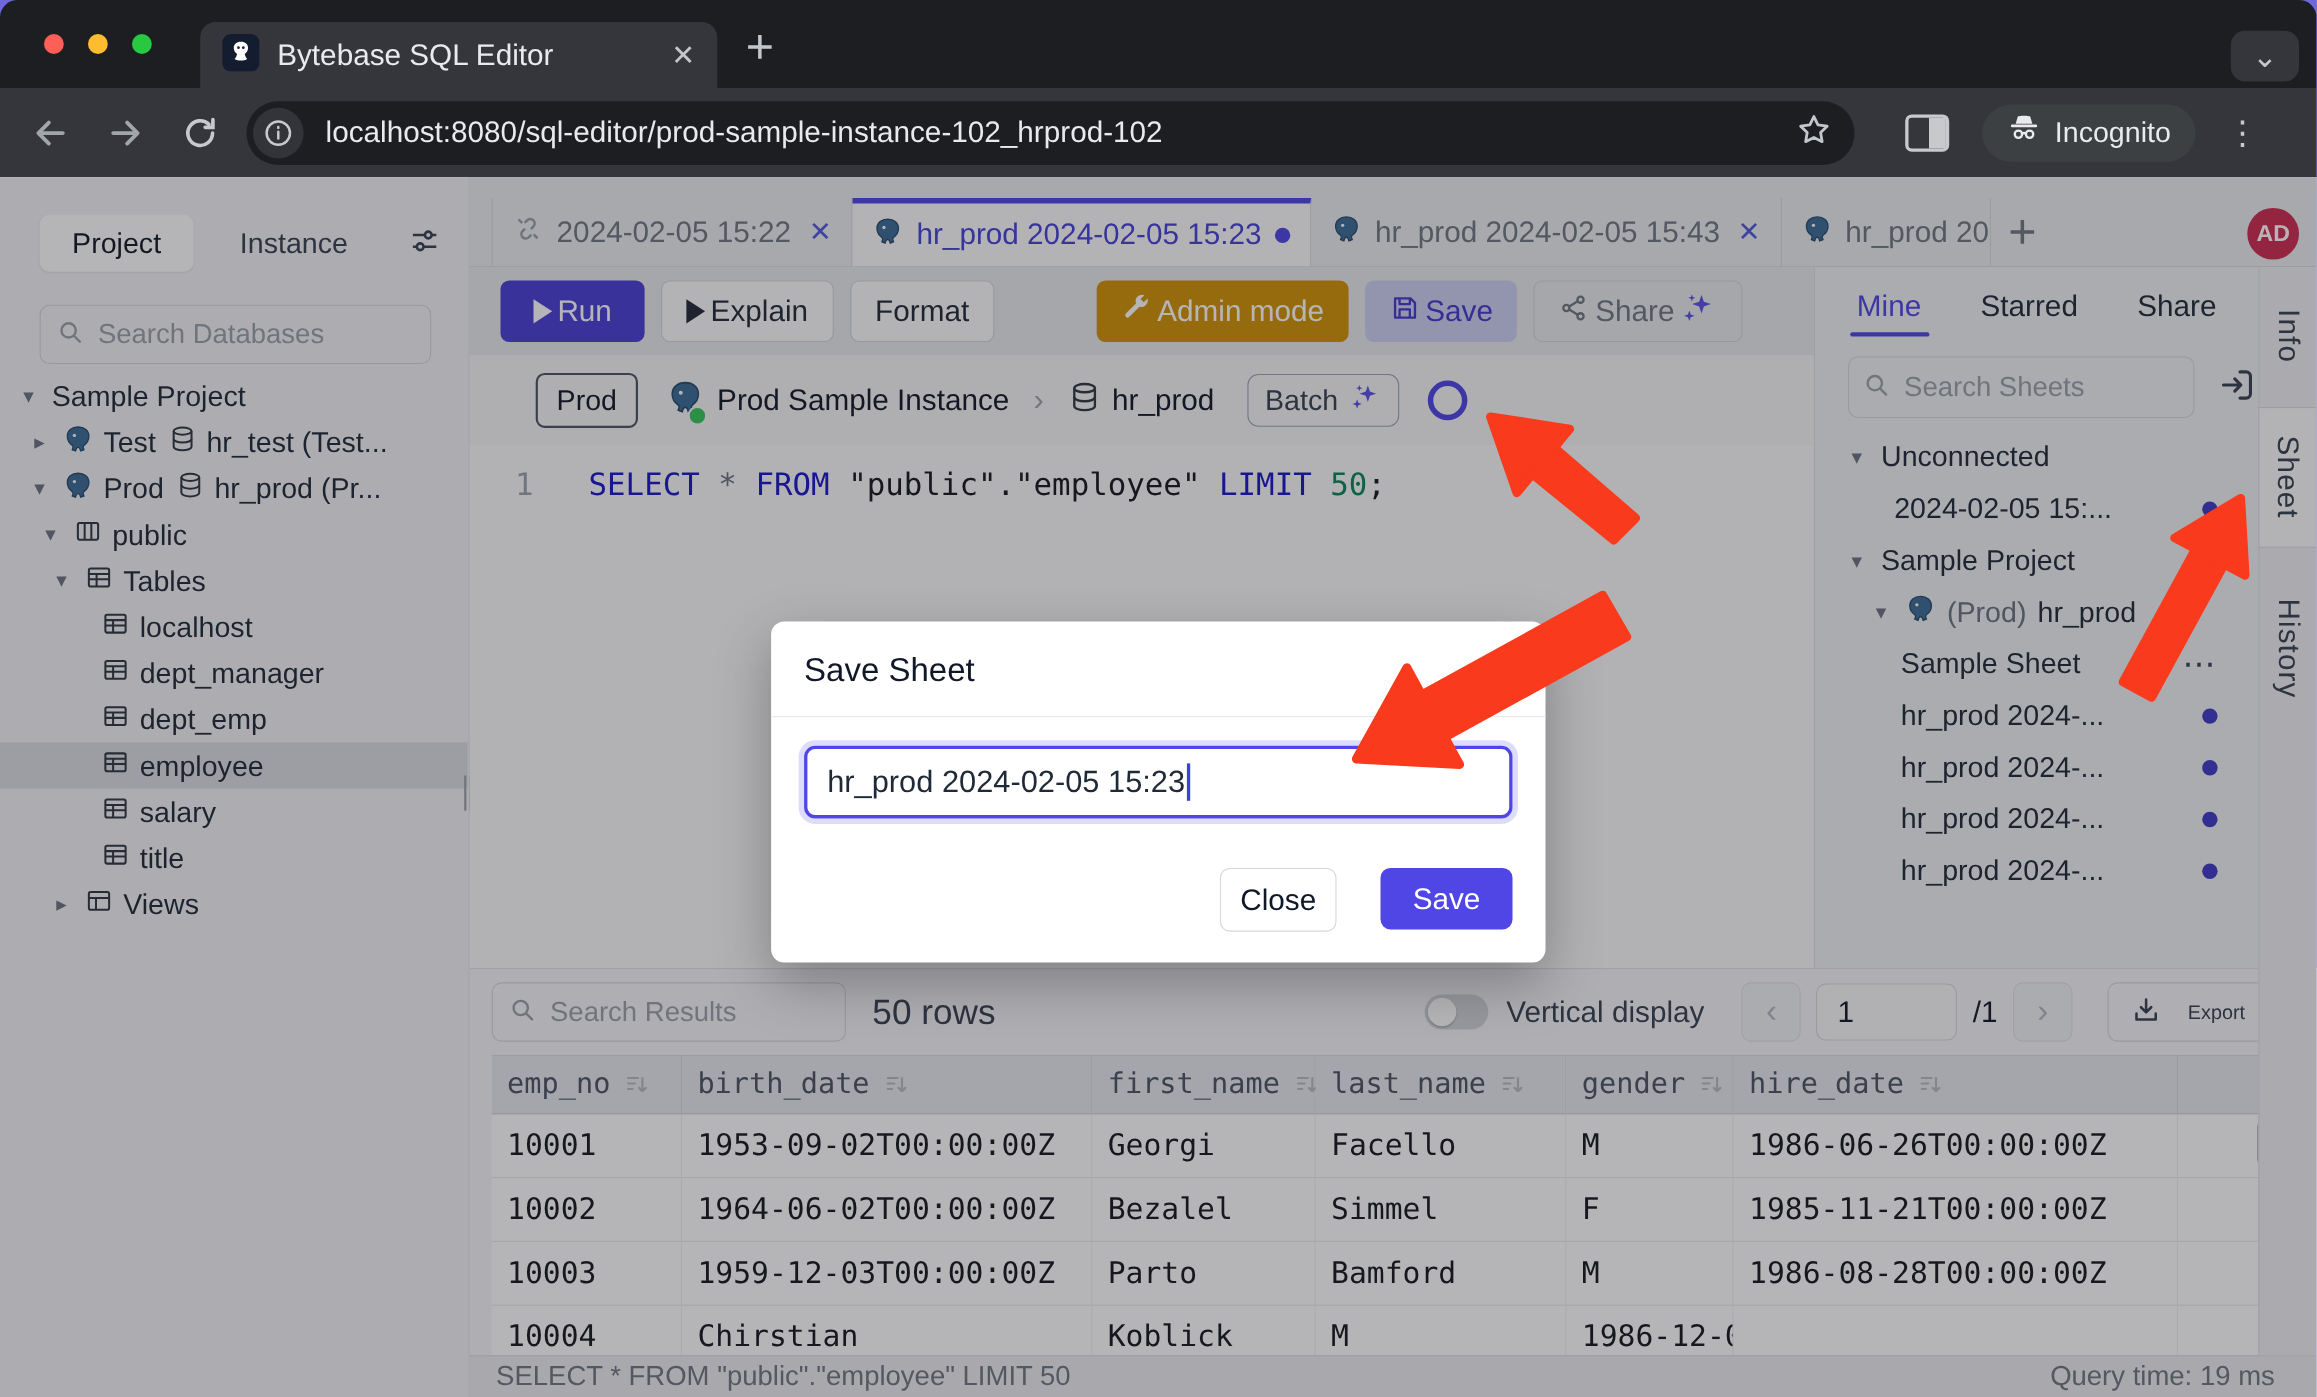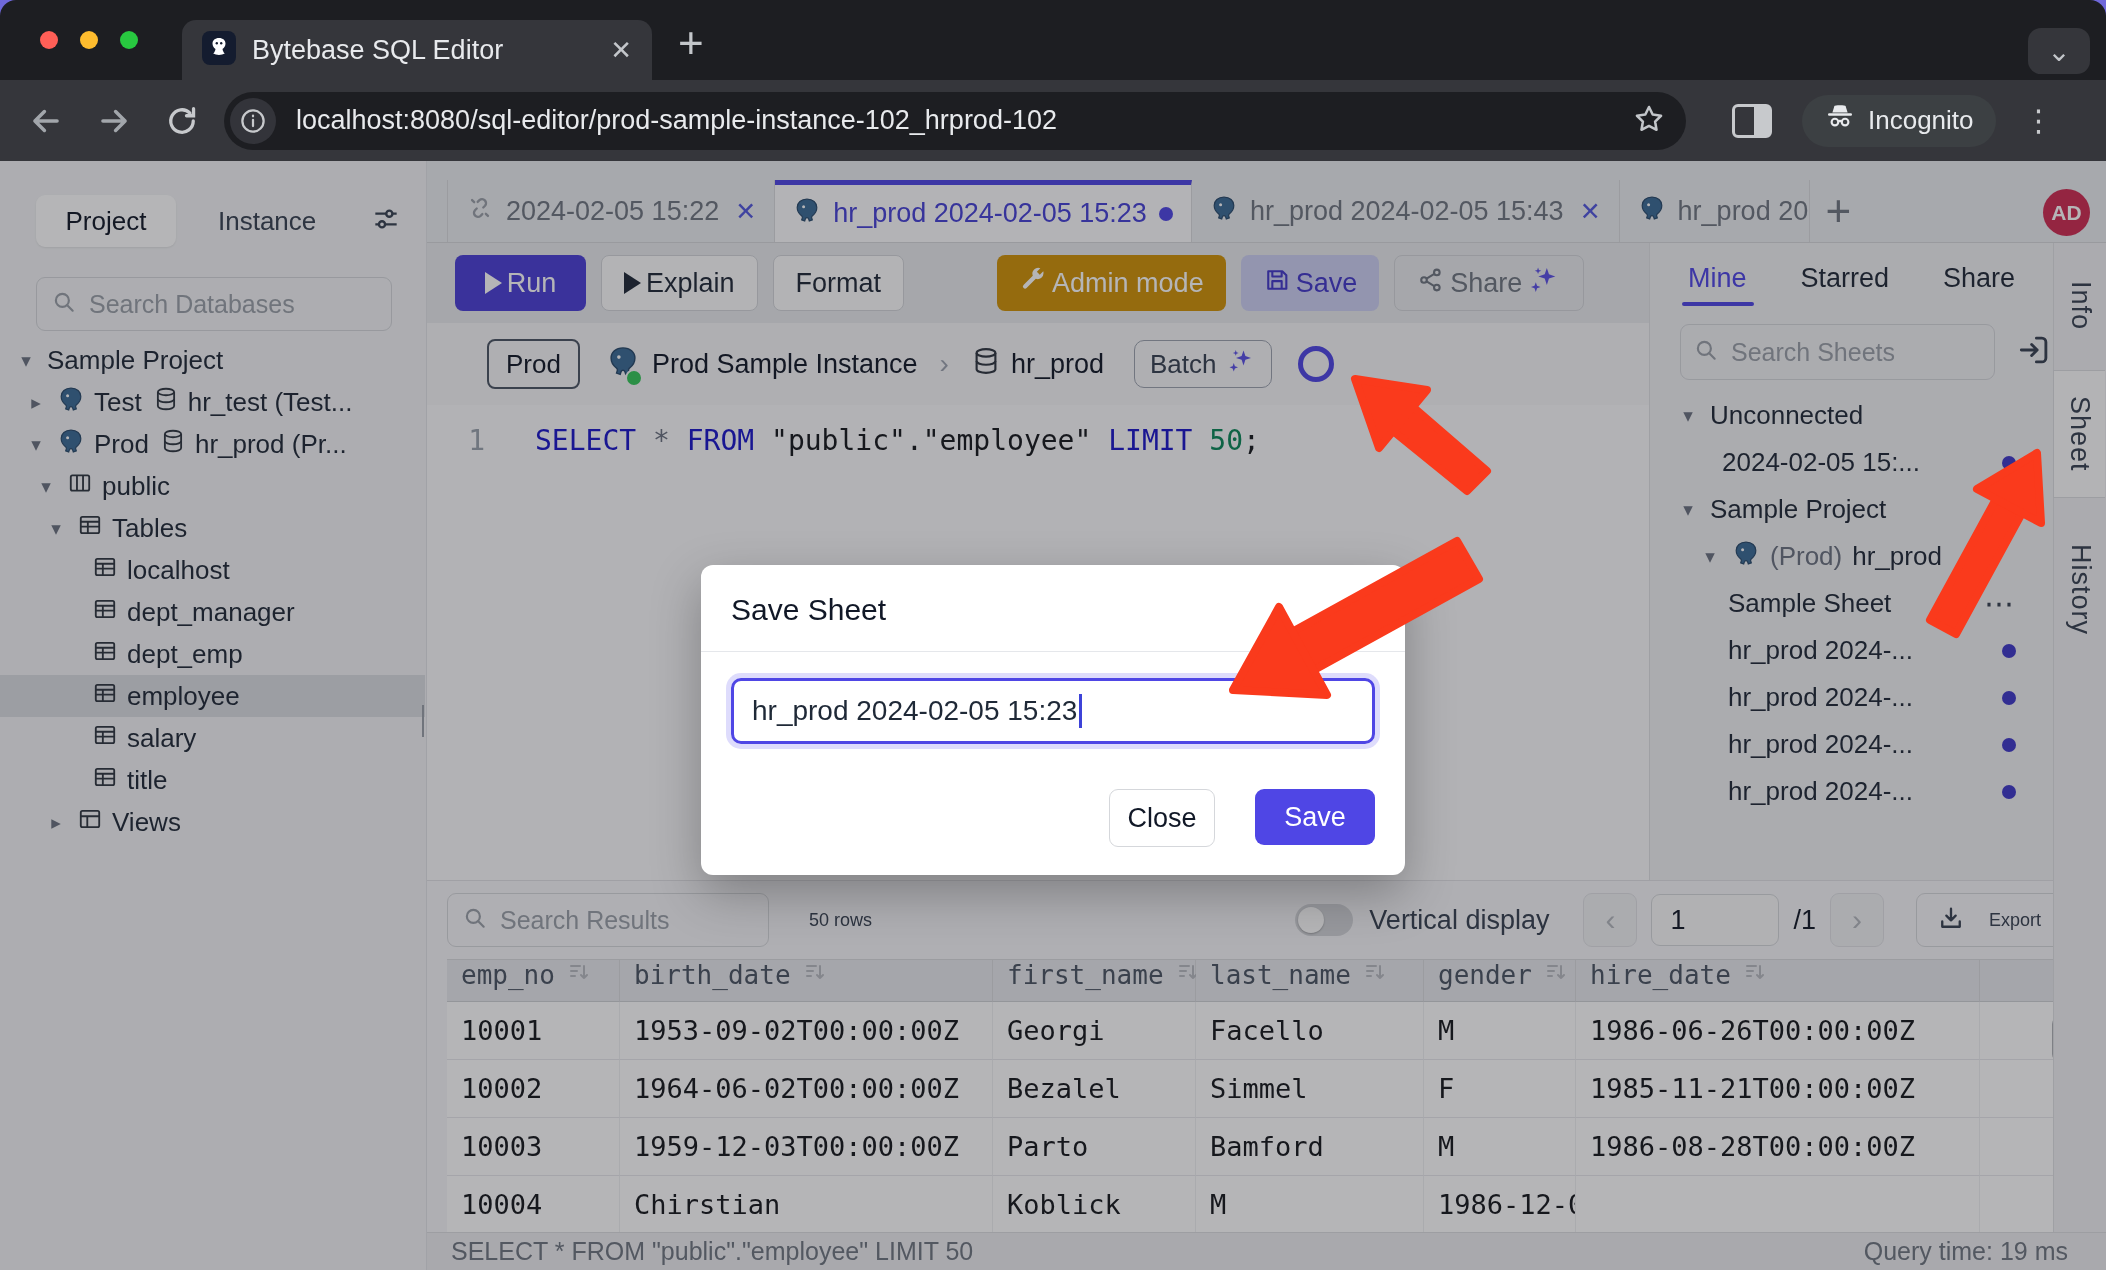--- a/index.html
+++ b/index.html
@@ -72,33 +72,33 @@
   .ring{width:36px;height:36px;border:5px solid #4f46e5;border-radius:50%;margin-left:26px;box-sizing:border-box;}
   .editor{position:absolute;top:162px;bottom:0;left:0;right:0;background:#fbfbfc;font-family:"DejaVu Sans Mono",monospace;font-size:28px;}
   .codeline{display:flex;padding-top:16px;line-height:40px;}
   .lno{width:78px;text-align:right;color:#9aa3ad;padding-right:20px;box-sizing:border-box;flex:none;}
   .code{padding-left:30px;white-space:pre-wrap;}
   .kw{color:#1a16c9}.op{color:#6b7280}.idt{color:#16181d}.num{color:#098658}.pln{color:#16181d}
   
   .results{position:absolute;left:427px;right:0;top:719px;bottom:0;background:#f7f7f9;border-top:1px solid #e0e1e5;box-sizing:border-box;}
   .rbar{height:78px;display:flex;align-items:center;padding:0 44px 0 20px;box-sizing:border-box;}
   .rsearch{width:322px;height:54px;border:1px solid #d5d7db;border-radius:9px;display:flex;align-items:center;gap:10px;padding:0 14px;box-sizing:border-box;}
-  .rowcount{font-size:18px;color:#374151;margin-left:40px;}
+  .rowcount{font-size:32px;color:#374151;margin-left:24px;}
   .tgl-group{margin-left:auto;display:flex;align-items:center;gap:16px;}
   .switch{width:58px;height:32px;background:#d3d5d9;border-radius:16px;position:relative;}
   .knob{position:absolute;left:3px;top:3px;width:26px;height:26px;background:#fff;border-radius:50%;box-shadow:0 1px 2px rgba(0,0,0,.25);}
   .tgl-label{font-size:27px;color:#374151;}
   .pager{display:flex;align-items:center;gap:14px;margin-left:34px;}
   .pgbtn{width:52px;height:52px;border:1px solid #e0e1e5;background:#f1f2f4;border-radius:9px;color:#b3b7bd;font-size:30px;display:flex;align-items:center;justify-content:center;}
   .pginput{width:128px;height:52px;border:1px solid #d5d7db;border-radius:9px;background:#fafafa;font-size:27px;color:#111827;box-sizing:border-box;padding-left:18px;outline:none;font-family:"Liberation Sans",sans-serif;}
   .pgtotal{font-size:27px;color:#111827;}
   .export{margin-left:32px;height:52px;border:1px solid #d5d7db;border-radius:9px;display:flex;align-items:center;gap:24px;padding:0 20px;font-size:18px;color:#374151;}
   .tablewrap{position:absolute;top:78px;left:20px;right:30px;bottom:38px;background:#fff;overflow:hidden;font-family:"DejaVu Sans Mono",monospace;}
   .trow{display:grid;grid-template-columns:173px 373px 203px 228px 152px 404px 1fr;}
-  .th{background:#e8e9ed;border-right:1px solid #d9dadd;border-bottom:1px solid #cfd1d5;border-top:1px solid #d9dadd;height:43px;display:flex;align-items:flex-start;padding:0 14px;gap:12px;color:#4b5563;font-size:26px;box-sizing:border-box;}
+  .th{background:#e8e9ed;border-right:1px solid #d9dadd;border-bottom:1px solid #cfd1d5;border-top:1px solid #d9dadd;height:54px;display:flex;align-items:center;padding:0 14px;gap:12px;color:#4b5563;font-size:26px;box-sizing:border-box;}
   .td{height:58px;border-bottom:1px solid #e7e8ec;border-right:1px solid #eff0f2;display:flex;align-items:center;padding:0 14px;color:#16181d;font-size:27px;box-sizing:border-box;white-space:nowrap;overflow:hidden;}
   .vscroll{position:absolute;top:58px;right:10px;width:14px;height:44px;background:#aeb1b6;border-radius:7px;}
   .statusbar{position:absolute;left:0;right:0;bottom:0;height:38px;background:#edeef1;border-top:1px solid #dcdde1;display:flex;align-items:center;padding:0 38px 0 24px;box-sizing:border-box;font-size:25px;color:#6f7680;}
   .stq{flex:1;white-space:nowrap;overflow:hidden;}
   
   .sheetpanel{position:absolute;left:1649px;top:82px;width:404px;height:637px;background:#f1f2f4;border-left:1px solid #dfe0e4;box-sizing:border-box;}
   .sp-tabs{display:flex;align-items:center;padding:20px 38px 0 38px;justify-content:space-between;font-size:27px;color:#1f2937;}
   .sp-tab.active{color:#4f46e5;}
   .sp-underline{margin:8px 0 0 32px;width:72px;height:4px;background:#4f46e5;border-radius:2px;}
   .sp-searchrow{display:flex;align-items:center;margin:18px 0 0 30px;gap:20px;}

